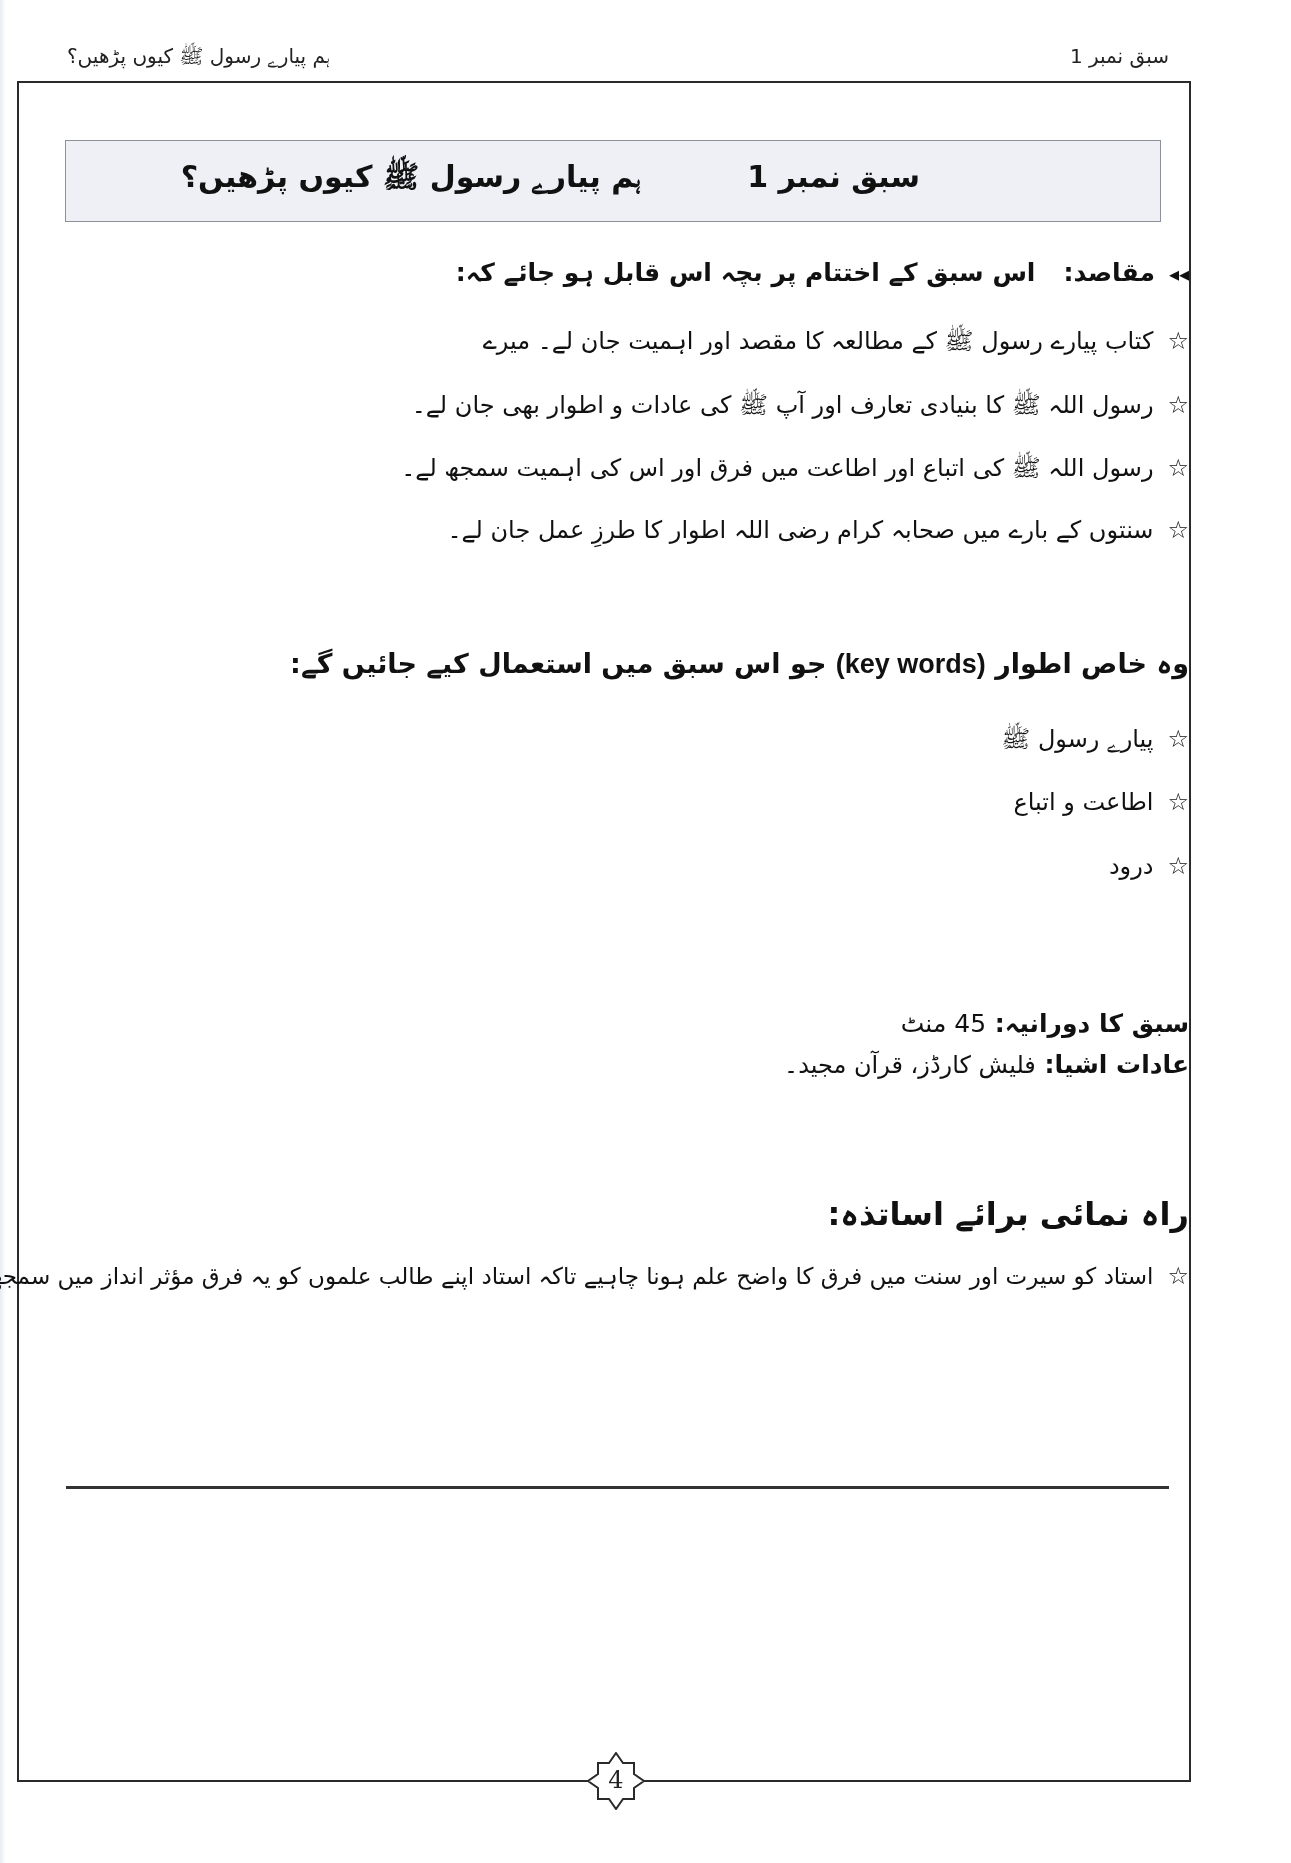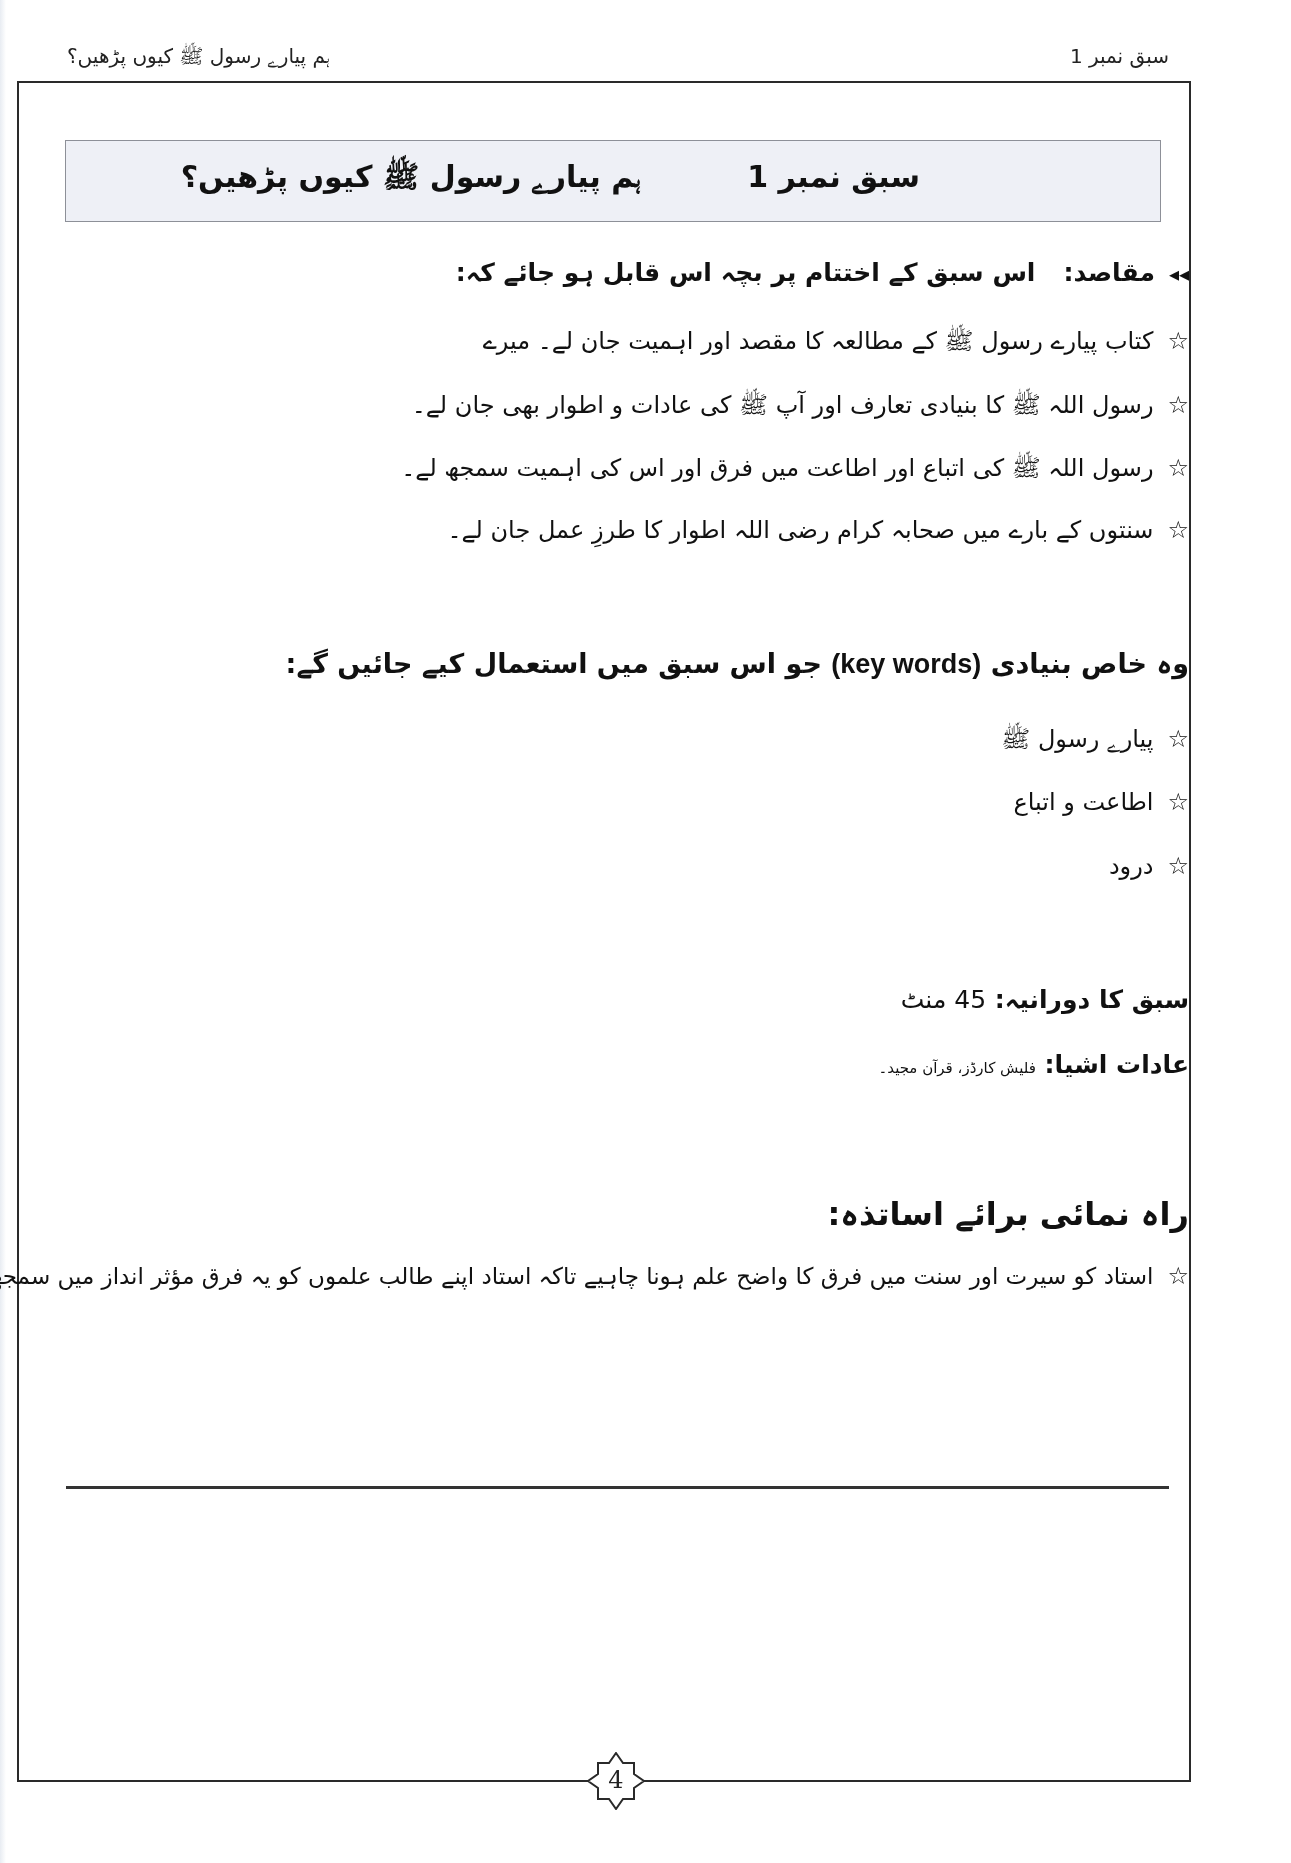--- a/index.html
+++ b/index.html
@@ -40,24 +40,24 @@
       position: absolute; right: 102px; direction: rtl; text-align: right;
     }
     .obj-heading { top: 258px; font-size: 25px; font-weight: bold; }
     .obj-heading .arrow { font-size: 20px; margin-left: 14px; }
     .obj-heading .label { margin-left: 28px; }
     .line-item { font-size: 24px; white-space: nowrap; }
     .star { font-size: 24px; margin-left: 14px; font-weight: normal; }
     .kw-heading { top: 648px; font-size: 27px; font-weight: bold; white-space: nowrap; }
     .kw-heading .en { font-family: "Liberation Sans", sans-serif; direction: ltr; unicode-bidi: embed; }
     .kw-item { font-size: 24px; text-align: right; }
-    .duration { top: 985px; font-size: 25px; font-weight: bold; margin-left: 24px; }
+    .duration { top: 1009px; font-size: 25px; font-weight: bold; margin-left: 24px; }
     .duration .val { font-weight: normal; }
     .materials { top: 1050px; font-size: 25px; font-weight: bold; }
-    .materials .val { font-weight: normal; font-size: 15px; }
+    .materials .val { font-weight: normal; font-size: 24px; }
     .guide-heading { top: 1195px; font-size: 32px; font-weight: bold; }
     .guide-item { top: 1262px; font-size: 23px; white-space: nowrap; }
     .divider {
       position: absolute; left: 66px; top: 1486px; width: 1103px; height: 3px; background: #333;
     }
     .page-badge {
       position: absolute; left: 587px; top: 1752px; width: 58px; height: 58px;
     }
     .page-badge svg { position: absolute; left: 0; top: 0; }
     .page-badge span {
@@ -93,21 +93,21 @@
   <span class="star">☆</span><span>رسول اللہ ﷺ کا بنیادی تعارف اور آپ ﷺ کی عادات و اطوار بھی جان لے۔</span>
 </div>
 <div class="section line-item" style="top:453px">
   <span class="star">☆</span><span>رسول اللہ ﷺ کی اتباع اور اطاعت میں فرق اور اس کی اہمیت سمجھ لے۔</span>
 </div>
 <div class="section line-item" style="top:516px">
   <span class="star">☆</span><span>سنتوں کے بارے میں صحابہ کرام رضی اللہ اطوار کا طرزِ عمل جان لے۔</span>
 </div>
 
 <div class="section kw-heading">
-  <span>وہ خاص بنیادی</span>
+  <span>وہ خاص اطوار</span>
   <span class="en">(key words)</span>
   <span>جو اس سبق میں استعمال کیے جائیں گے:</span>
 </div>
 
 <div class="section kw-item" style="top:724px">
   <span class="star">☆</span><span>پیارے رسول ﷺ</span>
 </div>
 <div class="section kw-item" style="top:788px">
   <span class="star">☆</span><span>اطاعت و اتباع</span>
 </div>

